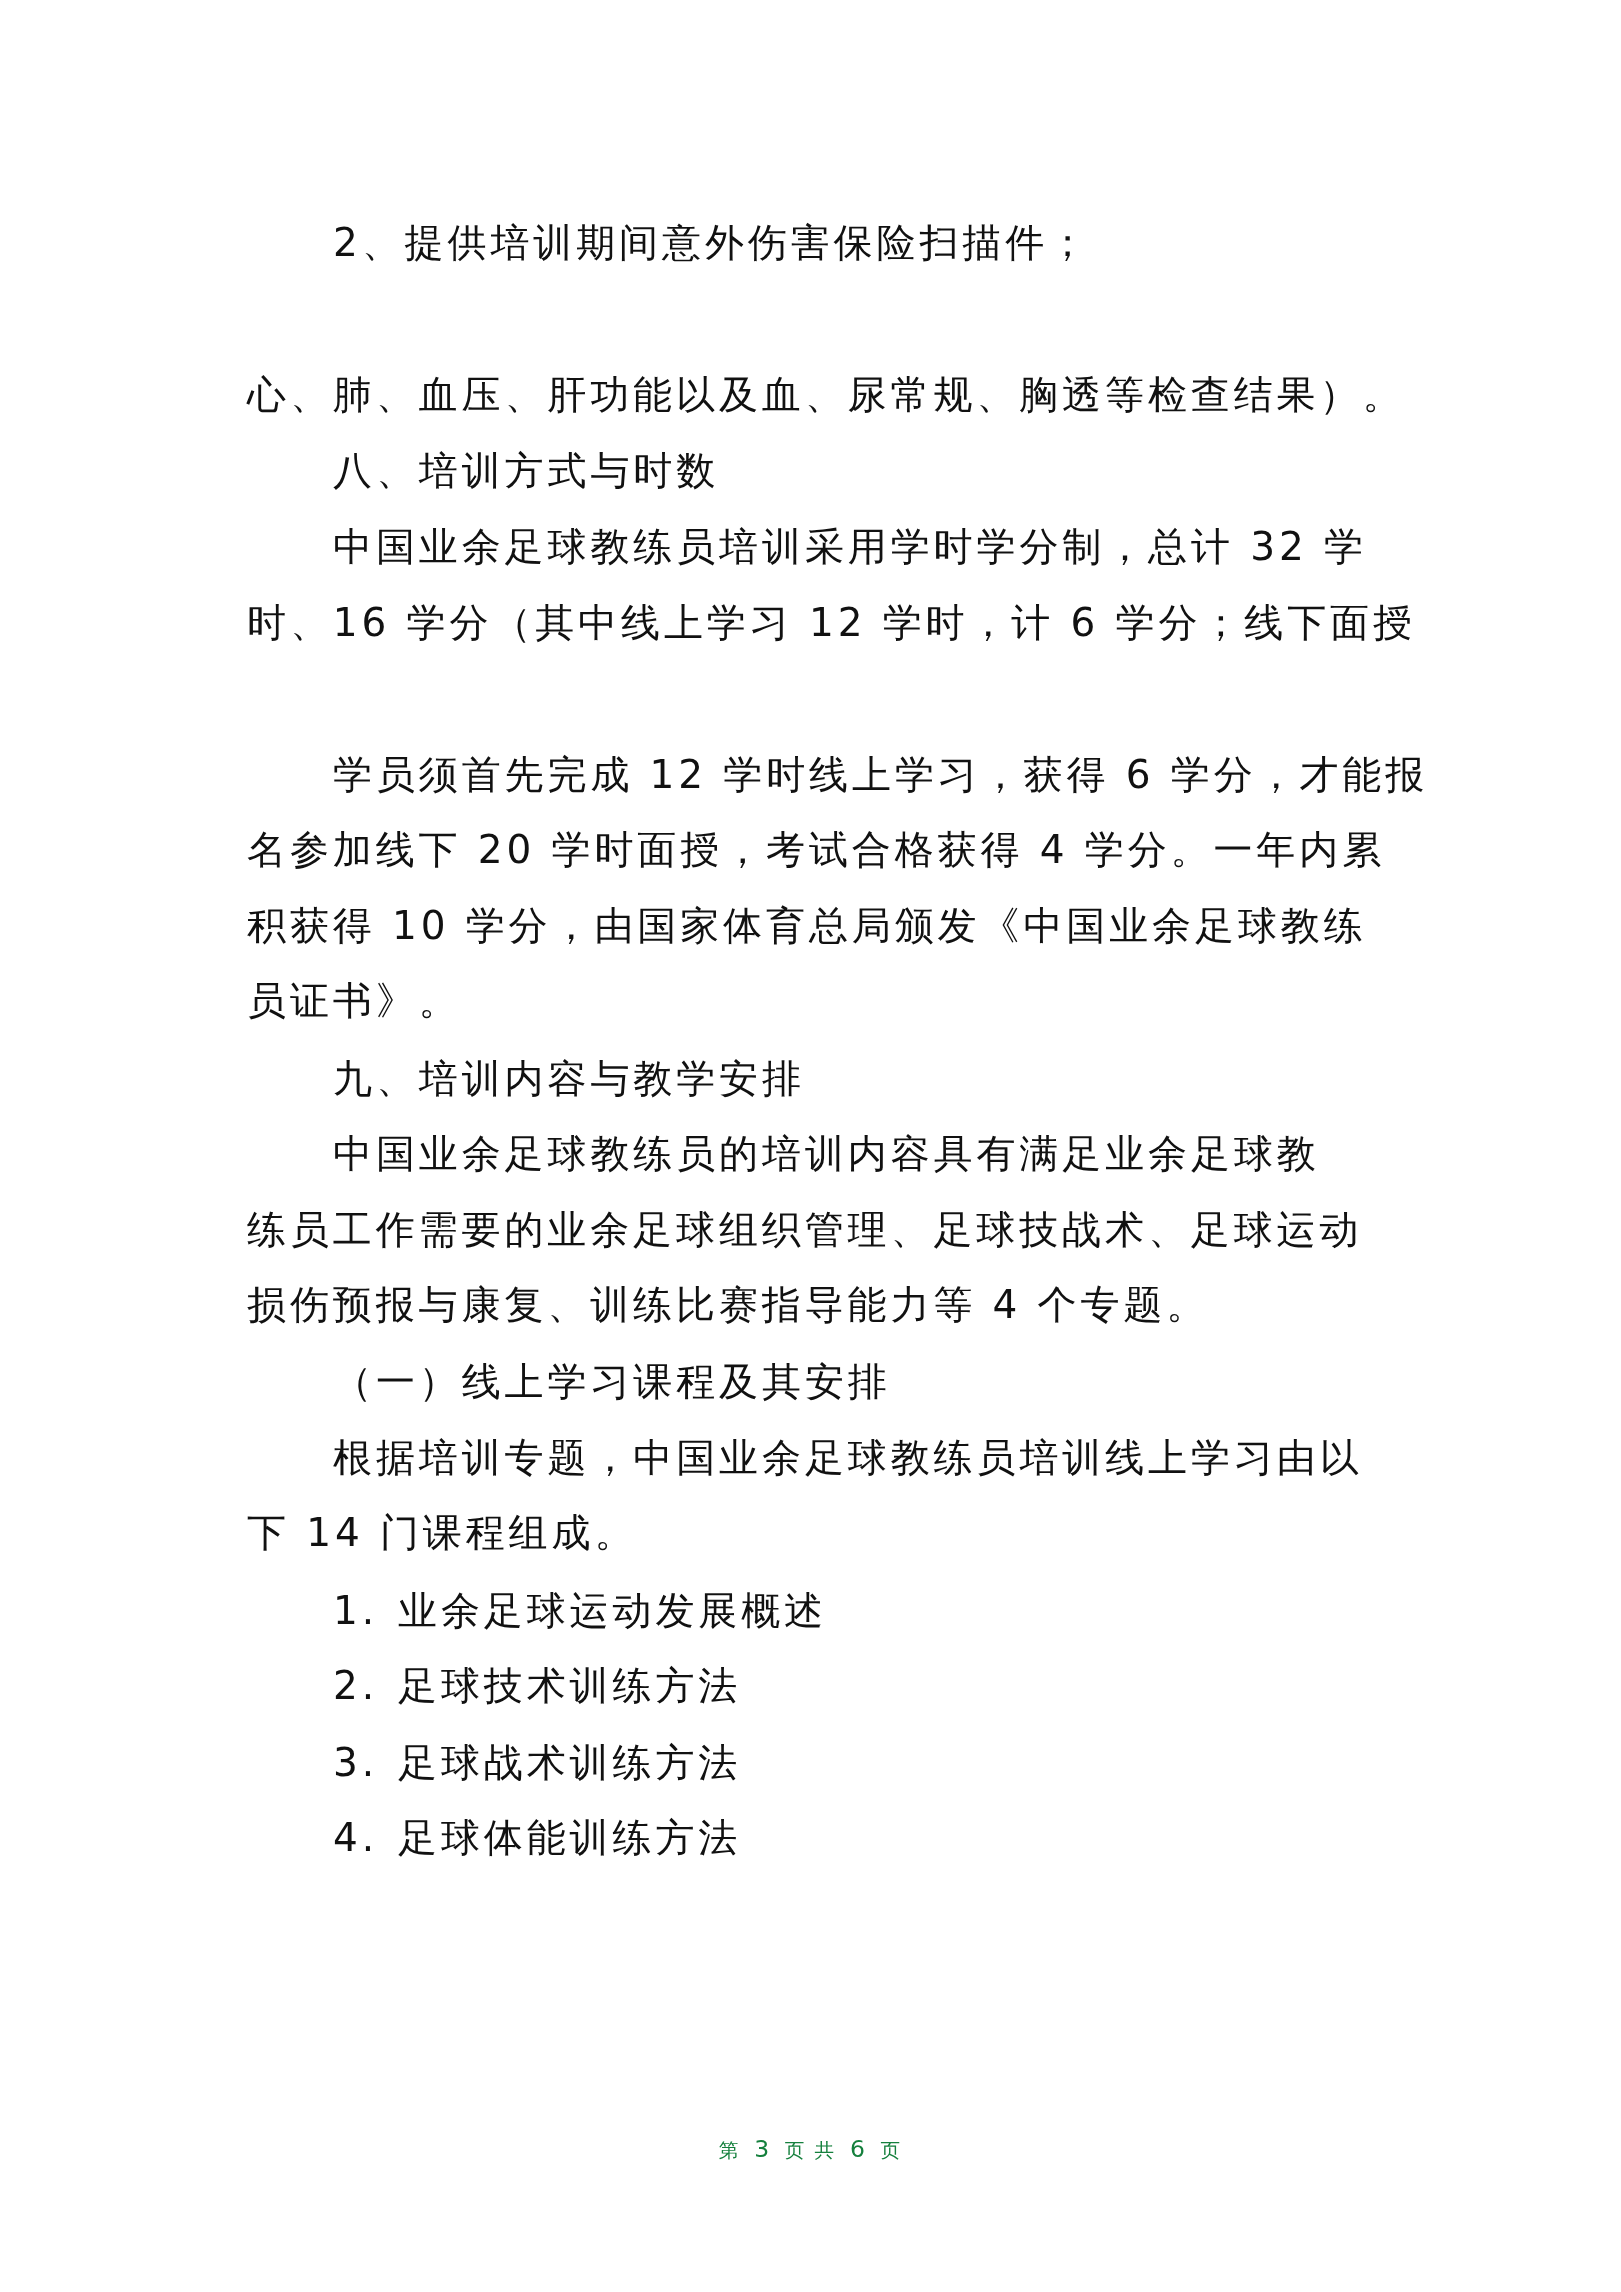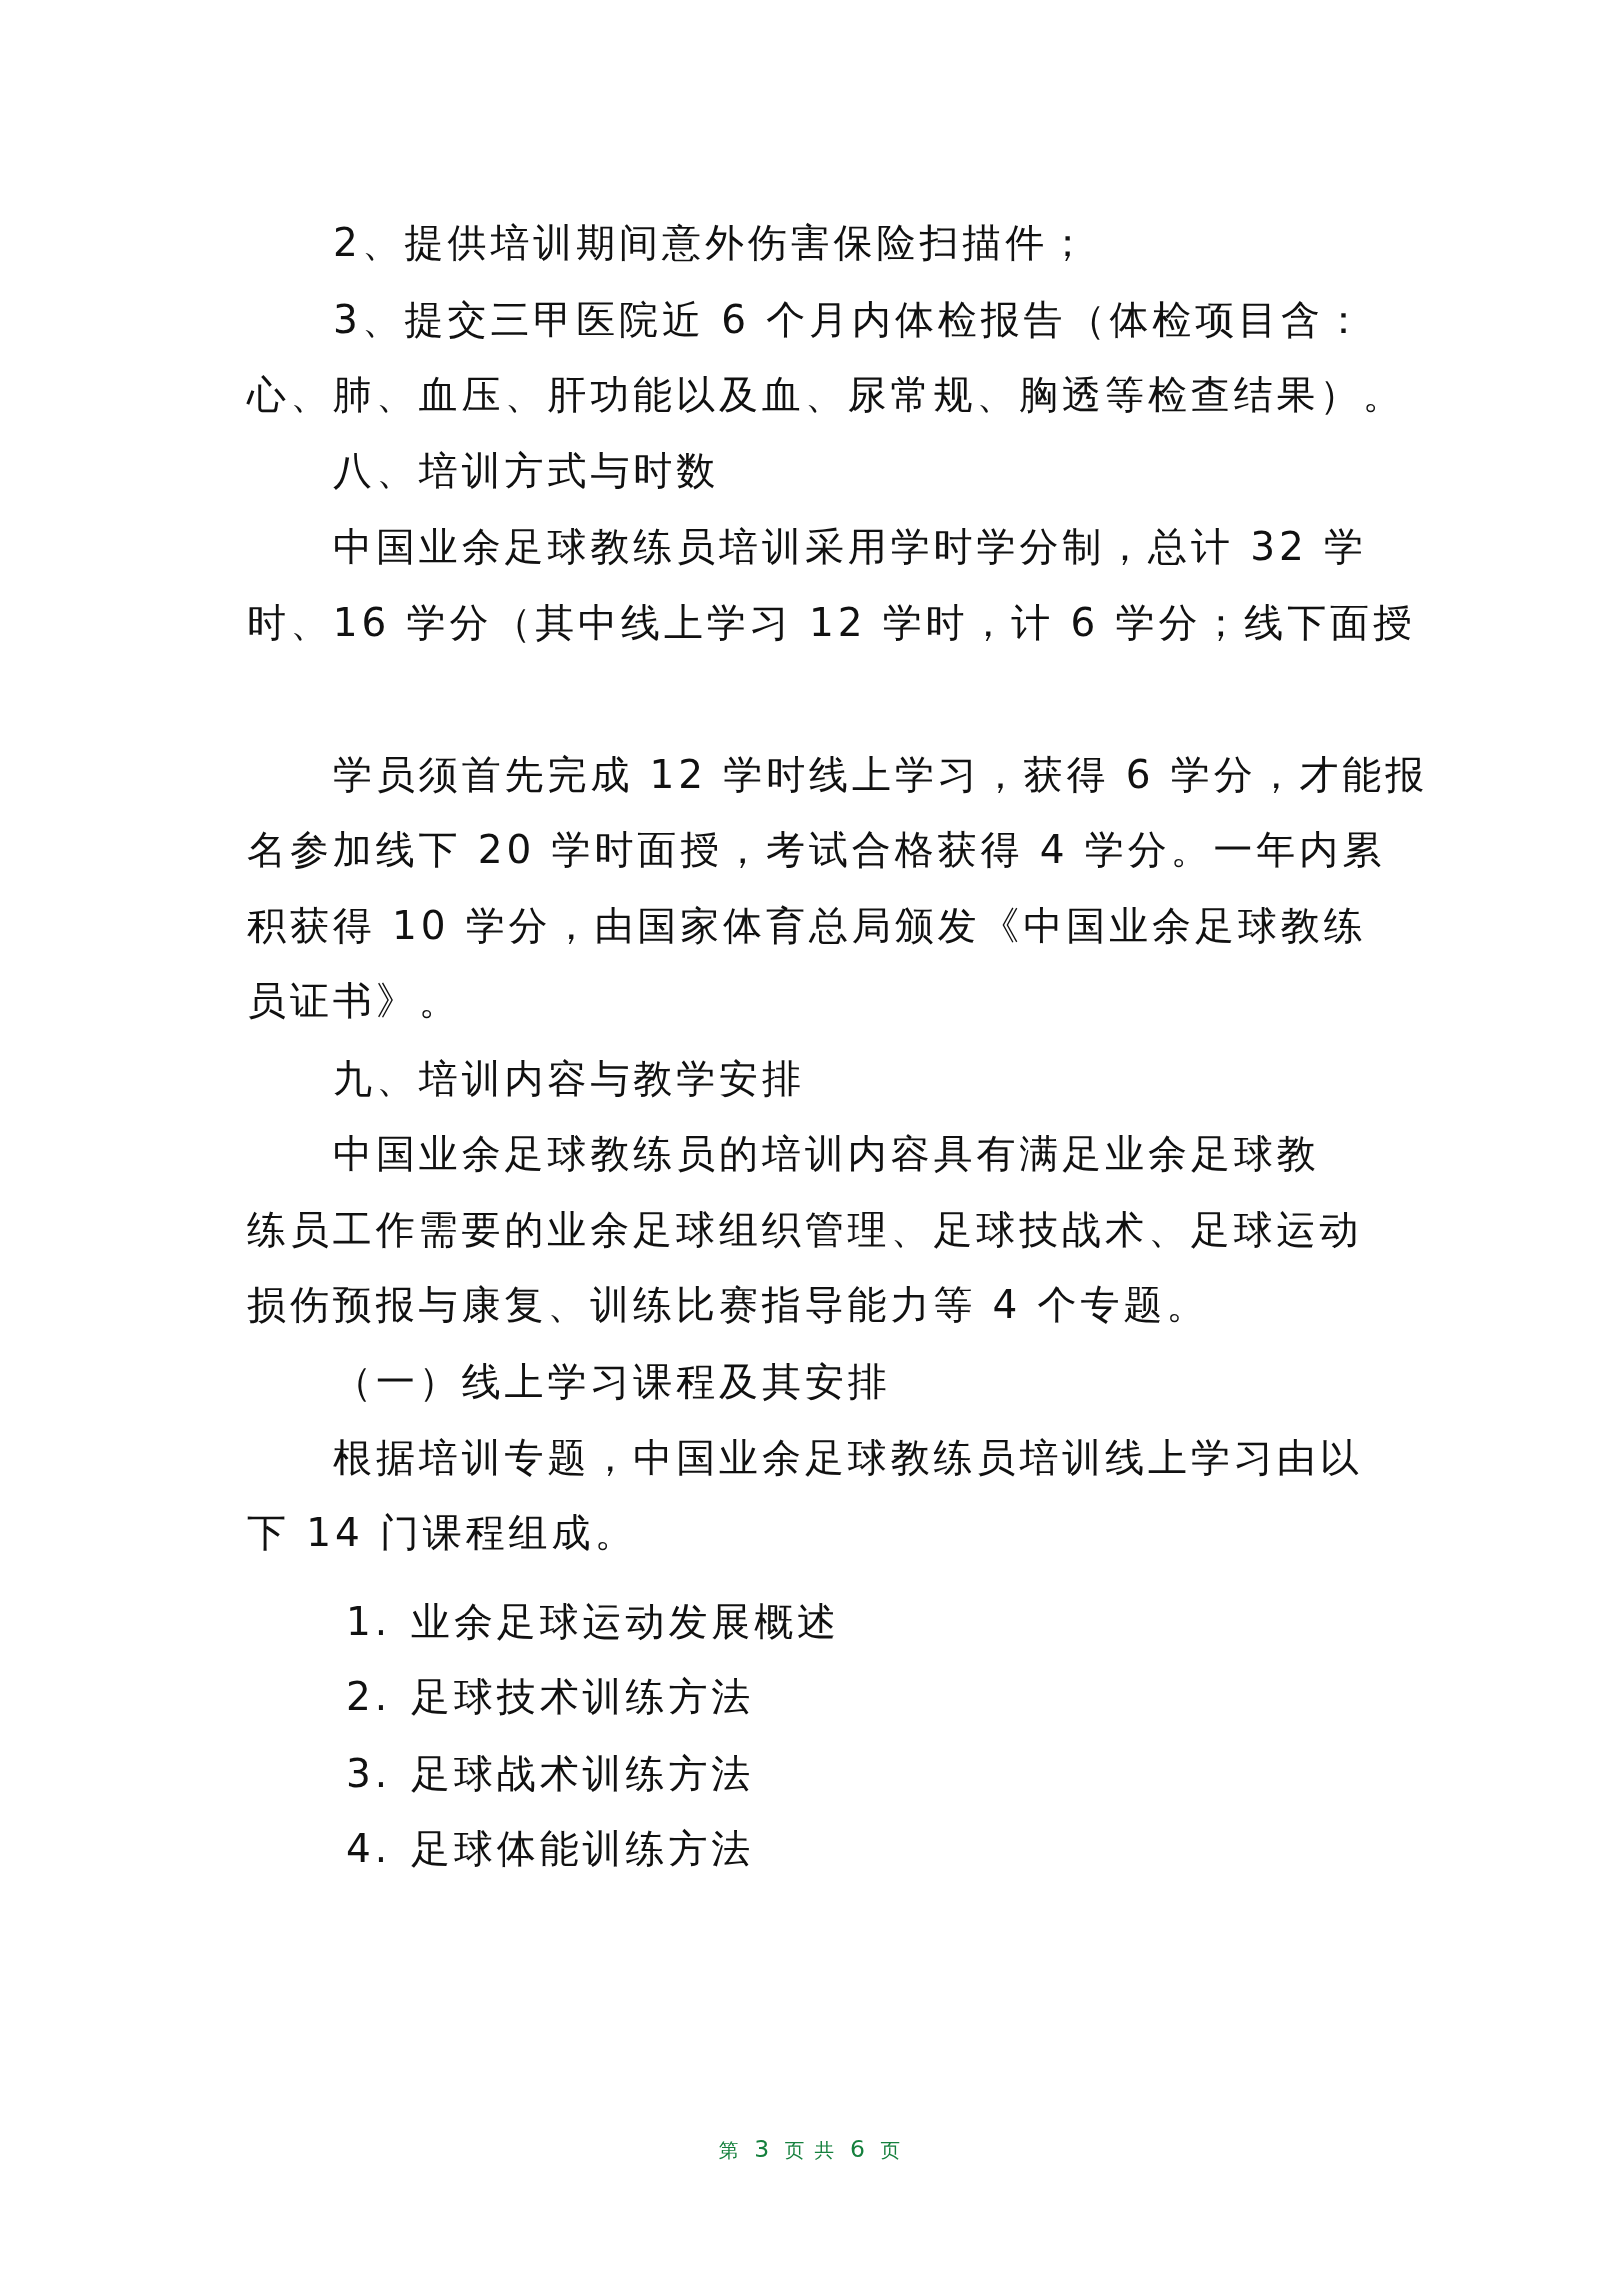--- a/index.html
+++ b/index.html
@@ -2,35 +2,34 @@
 <html><head>
 <meta charset="utf-8">
 <style>
   html, body { margin: 0; padding: 0; background: #ffffff; }
   body { width: 1621px; height: 2293px; position: relative; overflow: hidden;
          font-family: "DejaVu Sans", "Liberation Sans", sans-serif; color: #111; }
   .page { position: absolute; left: 0; top: 0; width: 1466px; height: 2293px; }
   .line { position: absolute; left: 247px; width: 1137px; font-size: 39px;
           line-height: 1; white-space: nowrap; letter-spacing: 3.9px; }
   .indent { left: 333px; }
-  .list-item { position: absolute; left: 346px; font-size: 39px; line-height: 1;
-               white-space: nowrap; letter-spacing: 3.9px; margin-top: 11px; }
+  .list-item { position: absolute; left: 333px; font-size: 39px; line-height: 1;
+               white-space: nowrap; letter-spacing: 3.9px; }
   .list-num { display: inline-block; width: 65px; }
   .footer { position: absolute; left: 0; width: 1621px; top: 2135px; text-align: center;
             font-size: 19.6px; color: #15803d; letter-spacing: 2px; }
   .footer b { font-weight: normal; font-size: 23.5px; margin: 0 13.7px; }
 </style>
 </head>
 <body>
 
 <div class="page">
 
   <div class="line indent" style="top:223px">2、提供培训期间意外伤害保险扫描件；</div>
 
-  <div class="line indent" style="top:300px">3、提交三甲医院近 6 个月内体检报告（体检项目含：</div>
   <div class="line" style="top:375px">心、肺、血压、肝功能以及血、尿常规、胸透等检查结果）。</div>
 
   <div class="line indent" style="top:451px">八、培训方式与时数</div>
 
   <div class="line indent" style="top:527px">中国业余足球教练员培训采用学时学分制，总计 32 学</div>
   <div class="line" style="top:603px">时、16 学分（其中线上学习 12 学时，计 6 学分；线下面授</div>
 
   <div class="line indent" style="top:755px">学员须首先完成 12 学时线上学习，获得 6 学分，才能报</div>
   <div class="line" style="top:830px">名参加线下 20 学时面授，考试合格获得 4 学分。一年内累</div>
   <div class="line" style="top:906px">积获得 10 学分，由国家体育总局颁发《中国业余足球教练</div>

